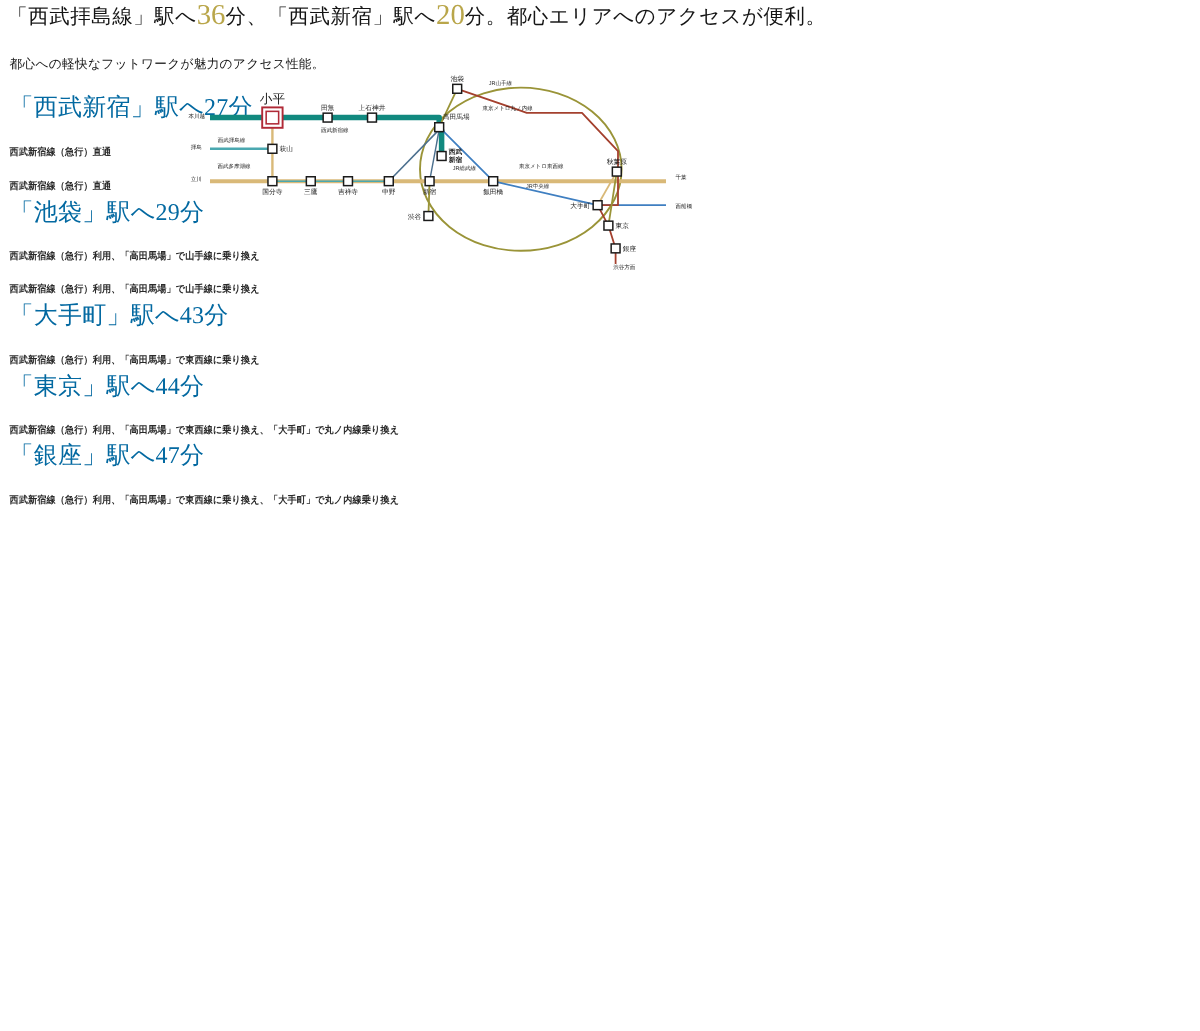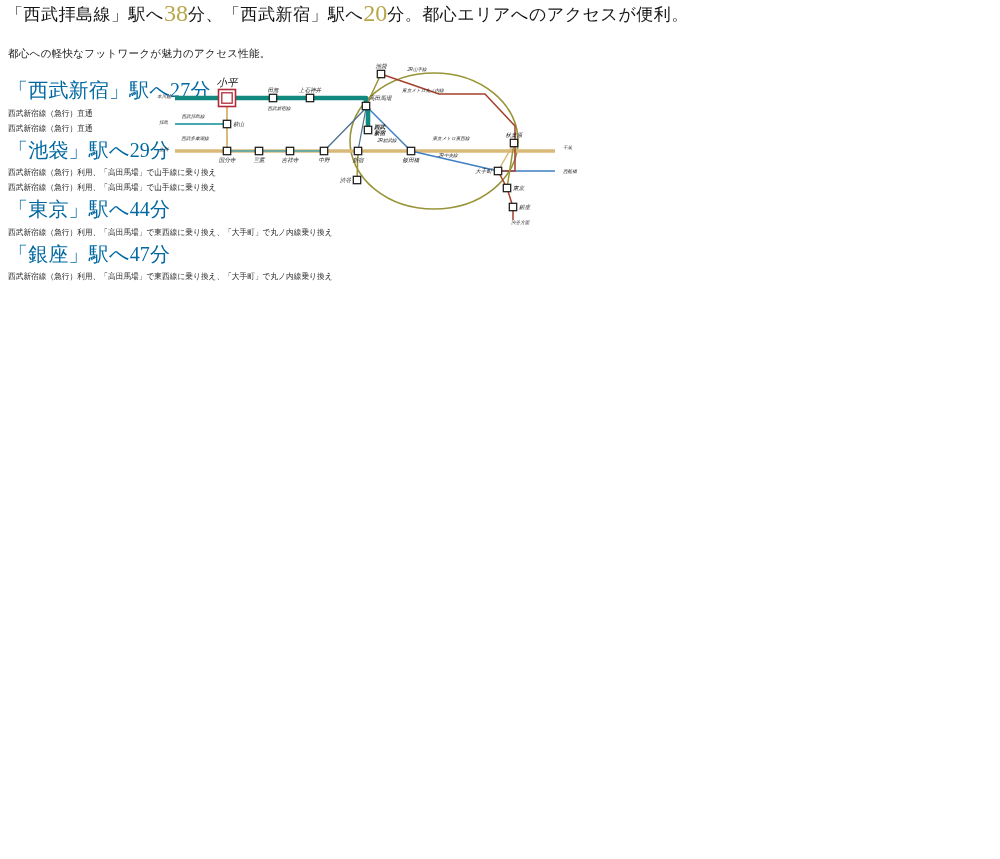--- a/index.html
+++ b/index.html
@@ -51,58 +51,63 @@
     white-space:nowrap;
     color:#0369a1;
     line-height:1.28;
     font-family:Liberation Serif, serif;
   }
   .access-item .desc{
     font-size:7.6px;
     letter-spacing:0.1px;
     white-space:nowrap;
     color:#2a2a2a;
-    margin-top:4px;
+    margin-top:18px;
     margin-bottom:3px;
     font-family:"Liberation Sans","DejaVu Sans",sans-serif;
     transform:scaleY(1.08);
     transform-origin:left top;
+    font-weight:bold;
   }
 
   
   .map-wrap{
     position:absolute;
     left:155px; top:52px;
-    width:440px; height:185px;font-style:italic;
+    width:440px; height:185px;
   }
   .map-wrap svg{ display:block; }
 </style>
 </head>
 <body>
 
 <div class="headline">
-  <span>「西武拝島線」駅へ</span><span class="num">38</span><span>分、「西武新宿」駅へ</span><span class="num">20</span><span>分。都心エリアへのアクセスが便利。</span>
+  <span>「西武拝島線」駅へ</span><span class="num">36</span><span>分、「西武新宿」駅へ</span><span class="num">20</span><span>分。都心エリアへのアクセスが便利。</span>
 </div>
 
 <div class="subhead">都心への軽快なフットワークが魅力のアクセス性能。</div>
 
 <div class="access-list">
   <div class="access-item">
     <div class="ttl">「西武新宿」駅へ27分</div>
     <div class="desc">西武新宿線（急行）直通</div>
   </div>
   <div class="access-item">
     <div class="desc">西武新宿線（急行）直通</div>
   </div>
   <div class="access-item">
     <div class="ttl">「池袋」駅へ29分</div>
     <div class="desc">西武新宿線（急行）利用、「高田馬場」で山手線に乗り換え</div>
   </div>
   <div class="access-item">
     <div class="desc">西武新宿線（急行）利用、「高田馬場」で山手線に乗り換え</div>
+  </div>
+  <div class="access-item">
+    <div class="ttl">「大手町」駅へ43分</div>
+    <div class="desc">西武新宿線（急行）利用、「高田馬場」で東西線に乗り換え</div>
   </div>
   <div class="access-item">
     <div class="ttl">「東京」駅へ44分</div>
     <div class="desc">西武新宿線（急行）利用、「高田馬場」で東西線に乗り換え、「大手町」で丸ノ内線乗り換え</div>
   </div>
   <div class="access-item">
     <div class="ttl">「銀座」駅へ47分</div>
     <div class="desc">西武新宿線（急行）利用、「高田馬場」で東西線に乗り換え、「大手町」で丸ノ内線乗り換え</div>
   </div>
 </div>

